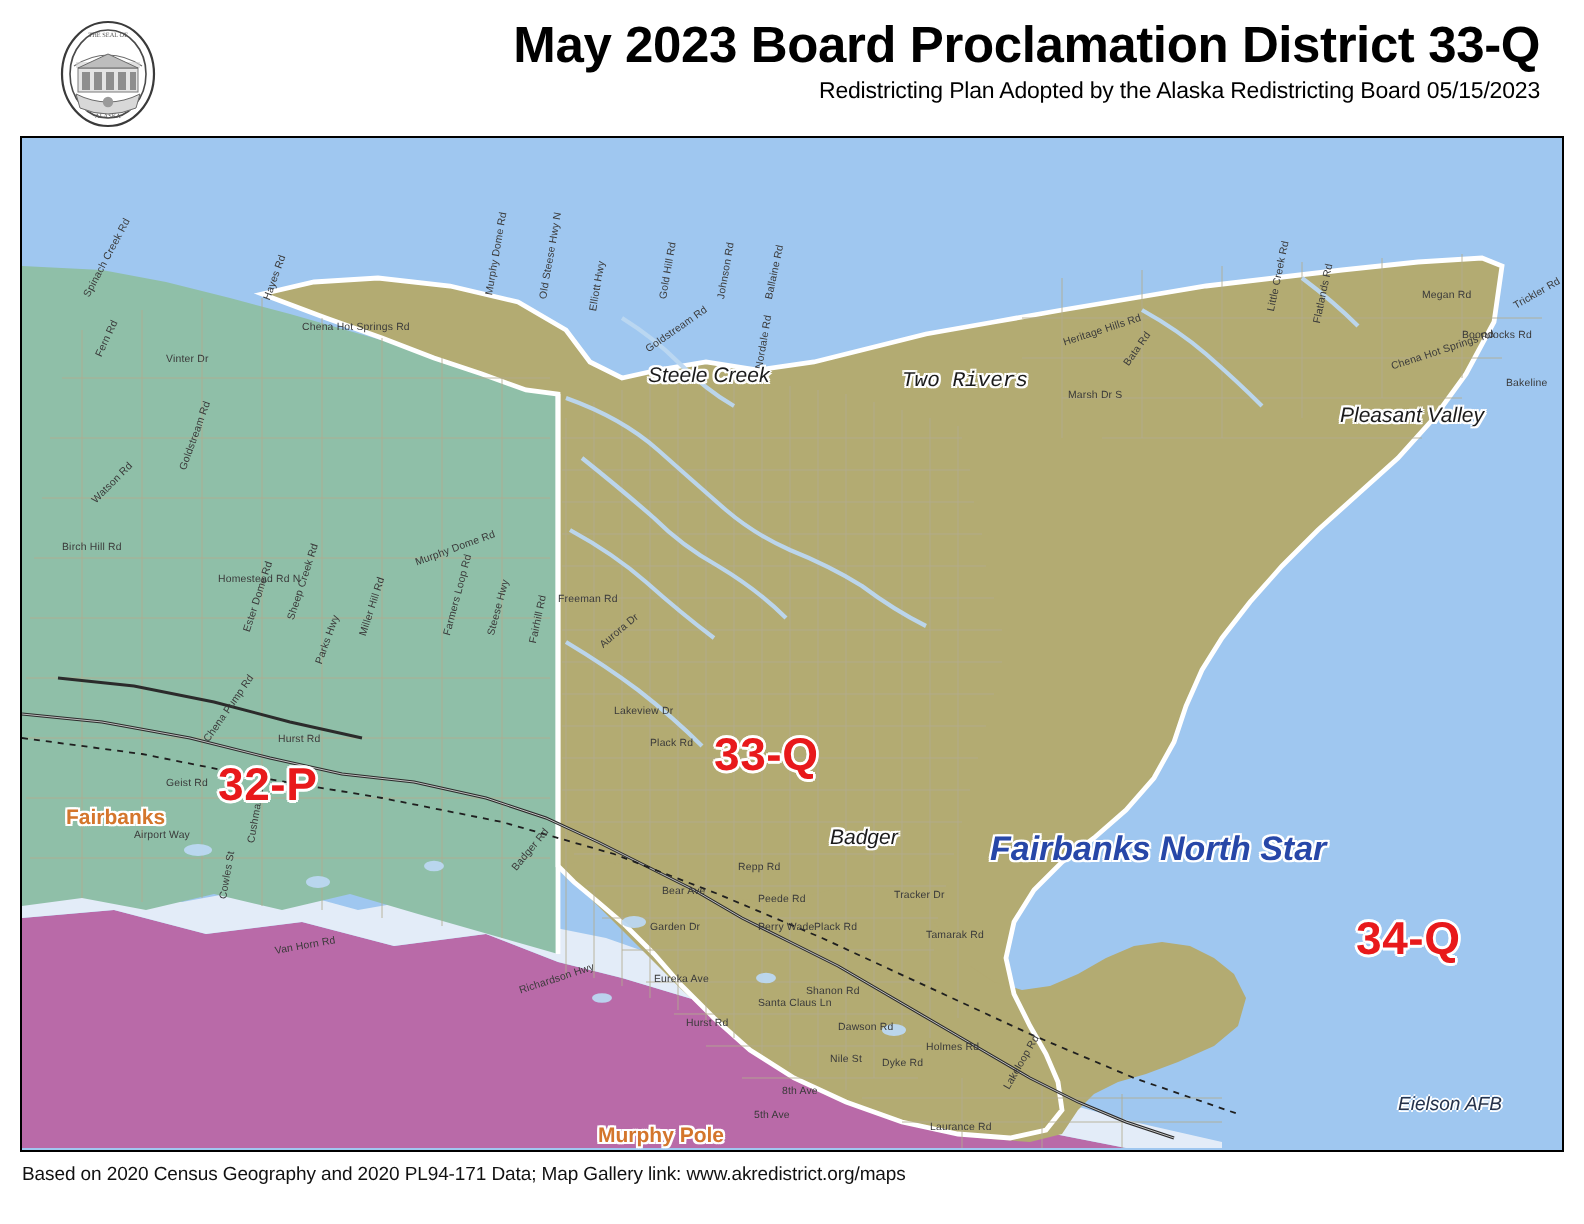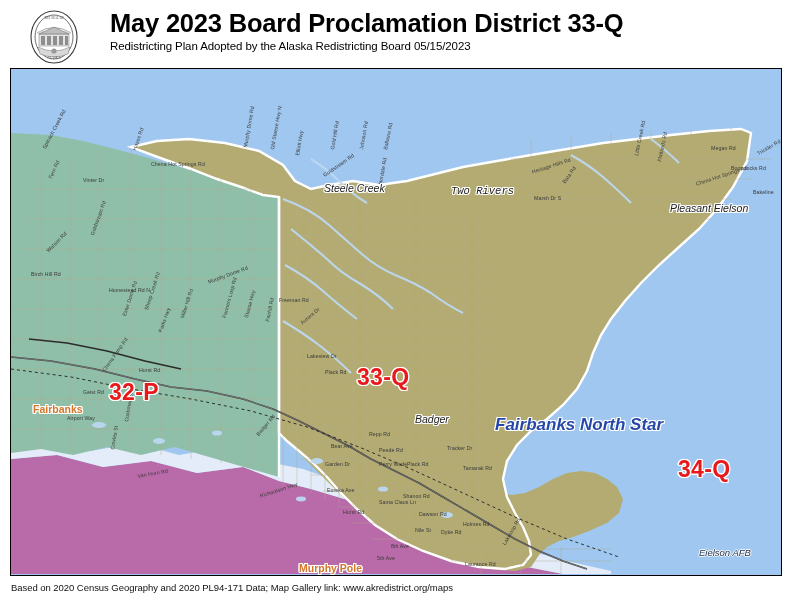--- a/index.html
+++ b/index.html
@@ -7,21 +7,21 @@
   body{
     width:792px;height:612px;overflow:hidden;
     font-family:"Liberation Sans","DejaVu Sans",sans-serif;
     color:#000;
   }
   #page{position:relative;width:792px;height:612px;background:#fff;}
 
   
   .header{position:absolute;left:0;top:0;width:792px;height:66px;background:#fff;}
   .seal{position:absolute;left:24px;top:9px;width:60px;height:56px;}
-  .titles{position:absolute;left:110px;top:8px;width:660px;text-align:left;}
+  .titles{position:absolute;left:110px;top:8px;width:660px;text-align:right;}
   .maptitle{
     font-size:25.5px;font-weight:bold;letter-spacing:-0.2px;
     line-height:30px;white-space:nowrap;
   }
   .mapsubtitle{
     font-size:11.5px;font-weight:normal;line-height:15px;margin-top:1px;
     letter-spacing:-0.1px;white-space:nowrap;
   }
 
   
@@ -318,21 +318,21 @@
         <div class="lbl road-label" style="left: 452px; top: 452px; transform: rotate(0deg);">Holmes Rd</div>
         <div class="lbl road-label" style="left: 454px; top: 492px; transform: rotate(0deg);">Laurance Rd</div>
         <div class="lbl road-label" style="left: 380px; top: 474px; transform: rotate(0deg);">8th Ave</div>
         <div class="lbl road-label" style="left: 366px; top: 486px; transform: rotate(0deg);">5th Ave</div>
         <div class="lbl road-label" style="left: 490px; top: 474px; transform: rotate(-60deg);">Lakeloop Rd</div>
       </div>
 
     <div id="place-labels">
         <div class="lbl place-label" style="left: 313px; top: 113px;">Steele Creek</div>
         <div class="lbl place-label" style="left: 440px; top: 116px; font-family: Liberation Mono, monospace;">Two Rivers</div>
-        <div class="lbl place-label" style="left: 659px; top: 133px;">Pleasant Eielson</div>
+        <div class="lbl place-label" style="left: 659px; top: 133px;">Pleasant Valley</div>
         <div class="lbl place-label" style="left: 380px; top: 344px; padding-left: 24px;">Badger</div>
         <div class="lbl borough-label" style="left: 484px; top: 346px;">Fairbanks North Star</div>
         <div class="lbl city-label" style="left: 288px; top: 493px;">Murphy Pole</div>
         <div class="lbl city-label" style="left: 22px; top: 334px;">Fairbanks</div>
         <div class="lbl base-label" style="left: 688px; top: 478px;">Eielson AFB</div>
       </div>
 
     <div id="district-labels">
         <div class="lbl district-label" style="left: 346px; top: 295px;">33-Q</div>
         <div class="lbl district-label" style="left: 98px; top: 310px;">32-P</div>

